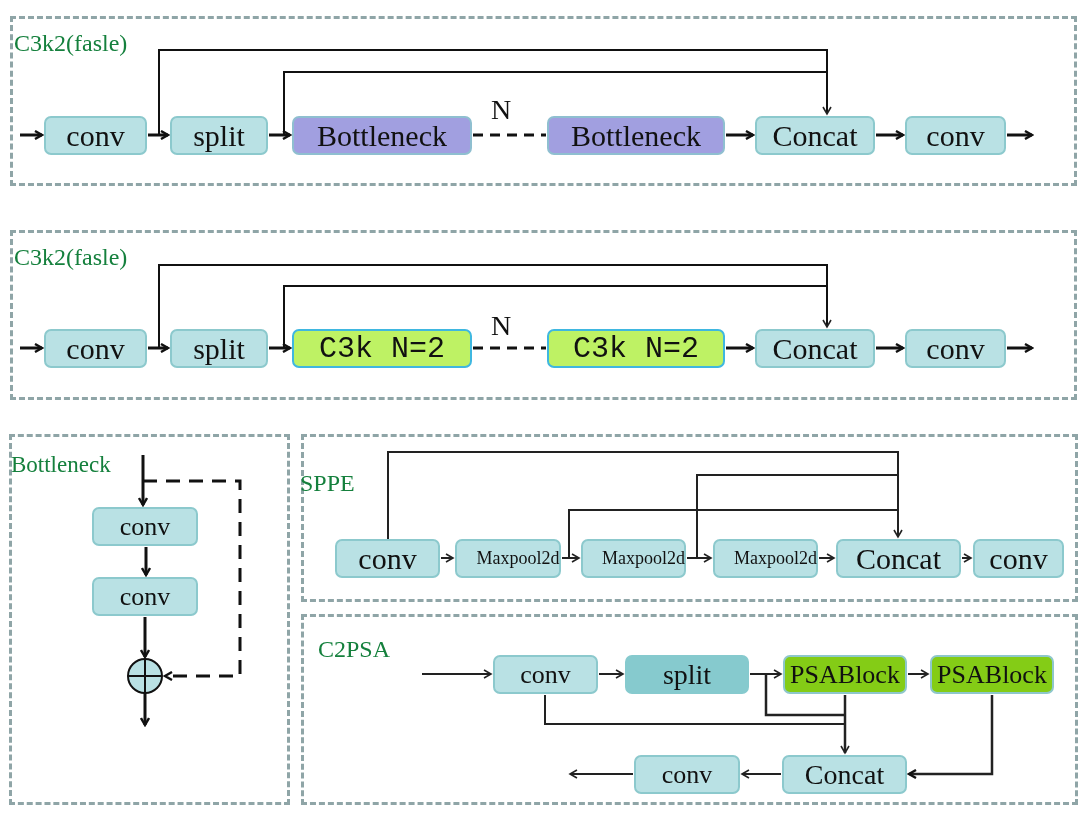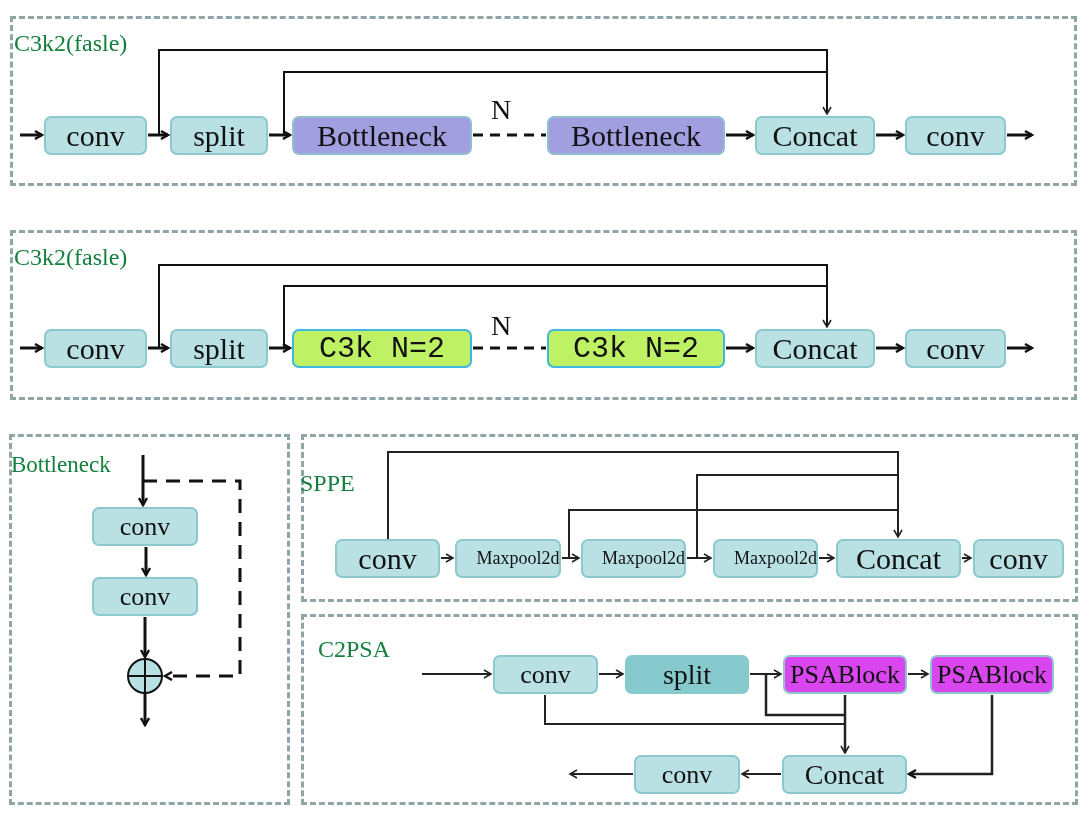--- a/index.html
+++ b/index.html
@@ -10,21 +10,21 @@
   .box { position:absolute; box-sizing:border-box; border:2px solid #8cc9cd; border-radius:7px;
          background:#b9e1e4; display:flex; align-items:center; justify-content:center;
          white-space:nowrap; color:#111; }
   .fs30 { font-size:30px; }
   .fs28 { font-size:28px; }
   .fs26 { font-size:26px; }
   .fs18 { font-size:18px;padding-left:20px; }
   .box.bottleneck { background:#a19fe0; border-color:#8fbfd0; }
   .box.c3k { background:#bef264; border-color:#3fb7e0;font-family:Liberation Mono, monospace; }
   .box.splitdark { background:#86cace; border-color:#86cace; }
-  .box.psa { background:#d946ef; border-color:#8ec7cb; }
+  .box.psa { background:#84cc16; border-color:#8ec7cb; }
   .label-n { position:absolute; font-size:28px; }
   svg.wires { position:absolute; left:0; top:0; width:1087px; height:813px; pointer-events:none; }
 </style>
 </head>
 <body>
 
 <div class="panel" style="left:10px;top:16px;width:1067px;height:170px;"></div>
 <div class="ptitle" style="left:14px;top:30px;">C3k2(fasle)</div>
 <div class="box fs30" style="left:44px;top:116px;width:103px;height:39px;">conv</div>
 <div class="box fs30" style="left:170px;top:116px;width:98px;height:39px;">split</div>

